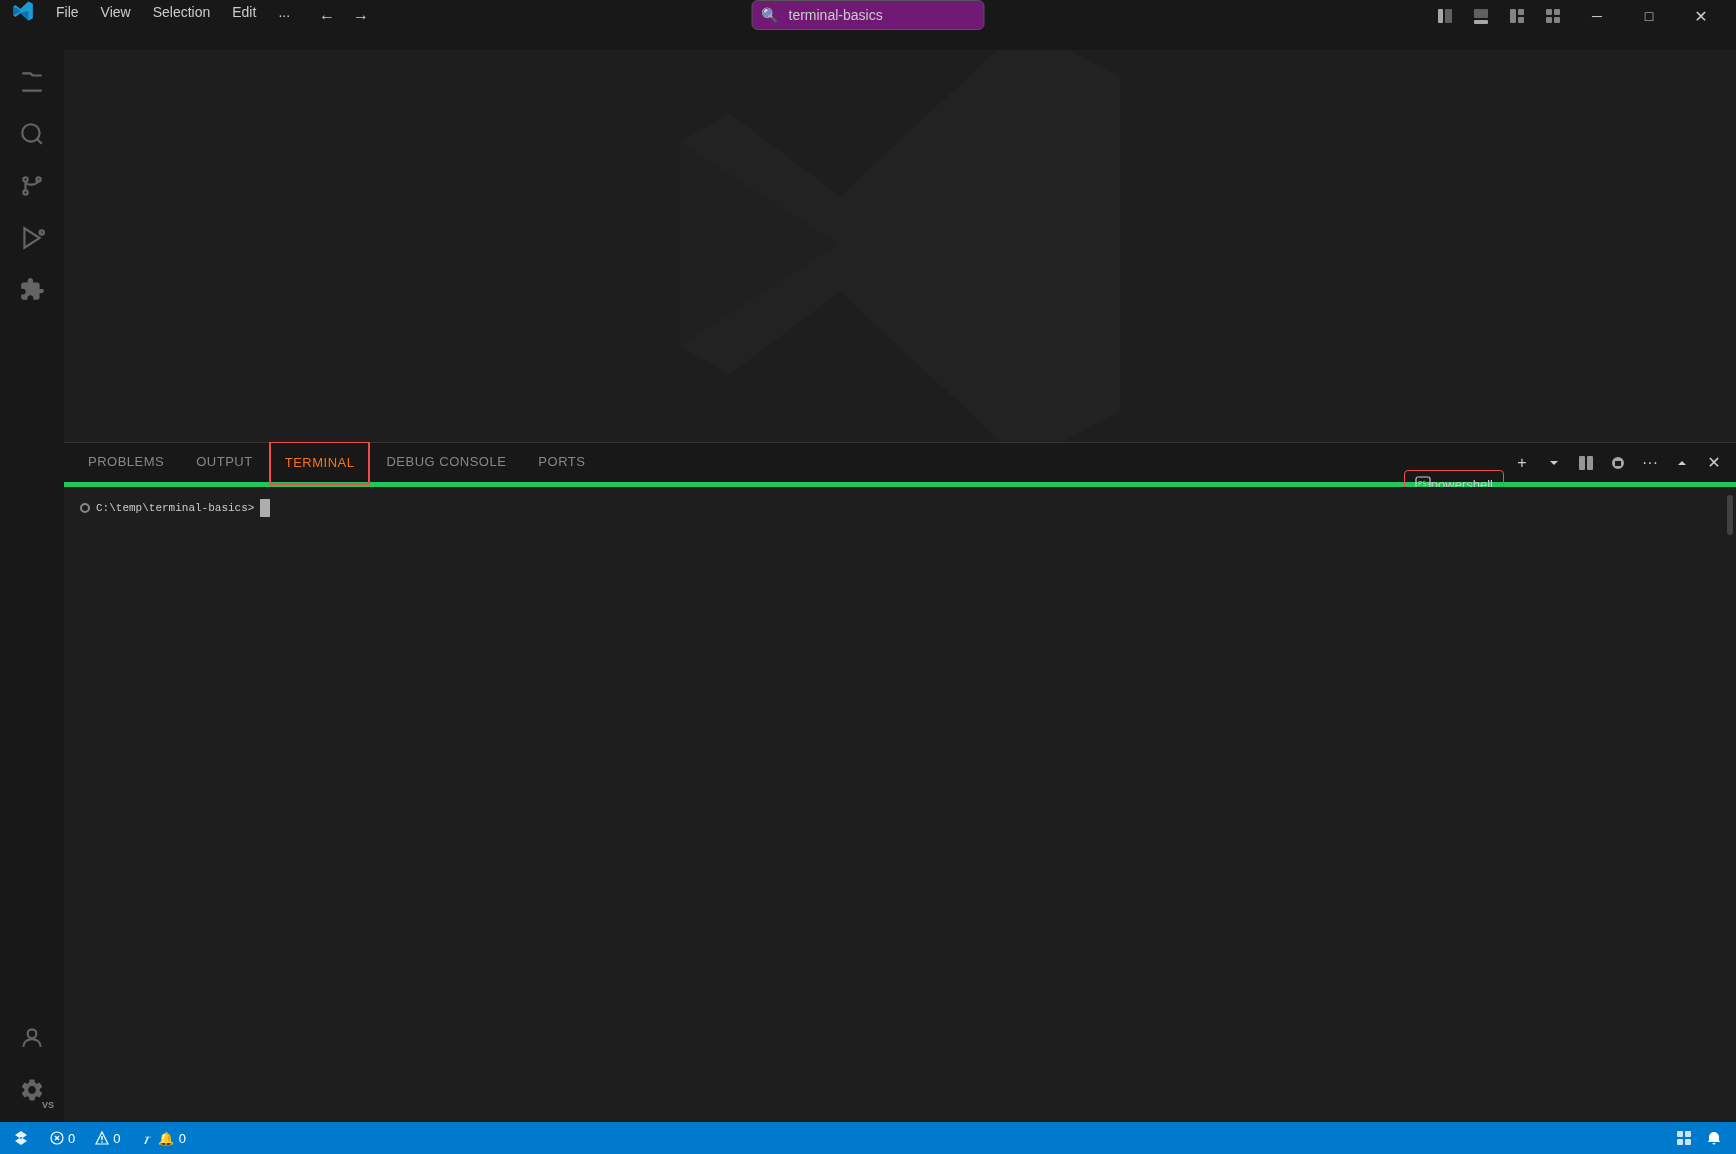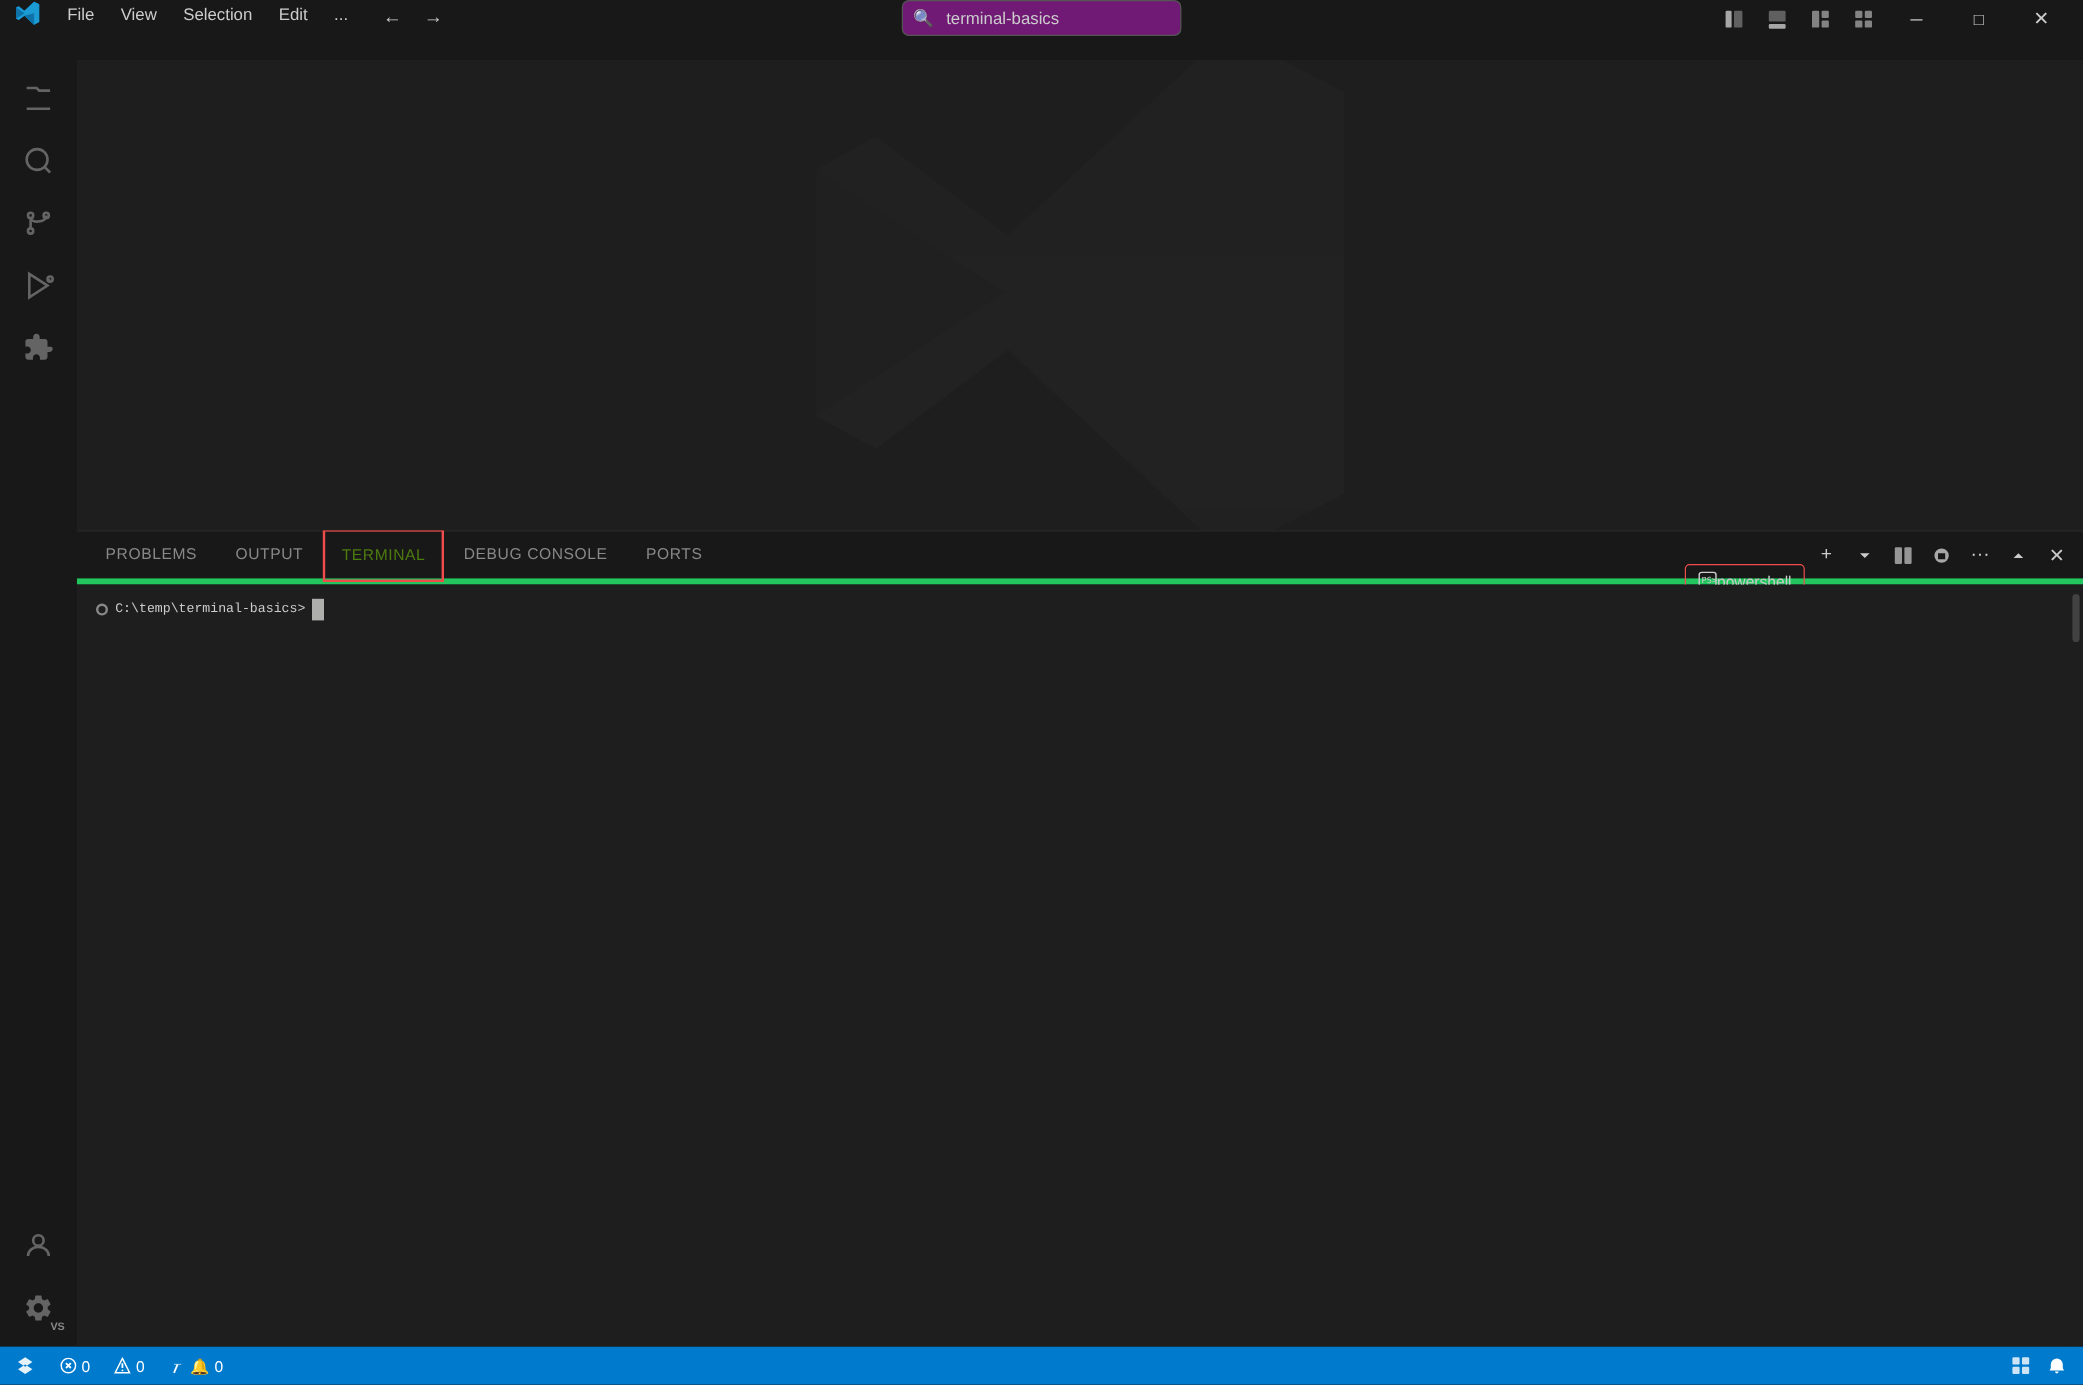--- a/index.html
+++ b/index.html
@@ -194,21 +194,21 @@
       display: flex;
       align-items: center;
       font-size: 13px;
       color: #888;
       cursor: pointer;
       text-transform: uppercase;
       letter-spacing: 0.5px;
       border-bottom: 2px solid transparent;
     }
     .panel-tab.active {
-      color: #4d7c0f;
+      color: #f97316;
       border-bottom: 2px solid #f14c4c;
       border: 2px solid #f14c4c;
       padding: 0 14px;
     }
     .panel-tab-actions {
       margin-left: auto;
       display: flex;
       align-items: center;
       gap: 4px;
     }

